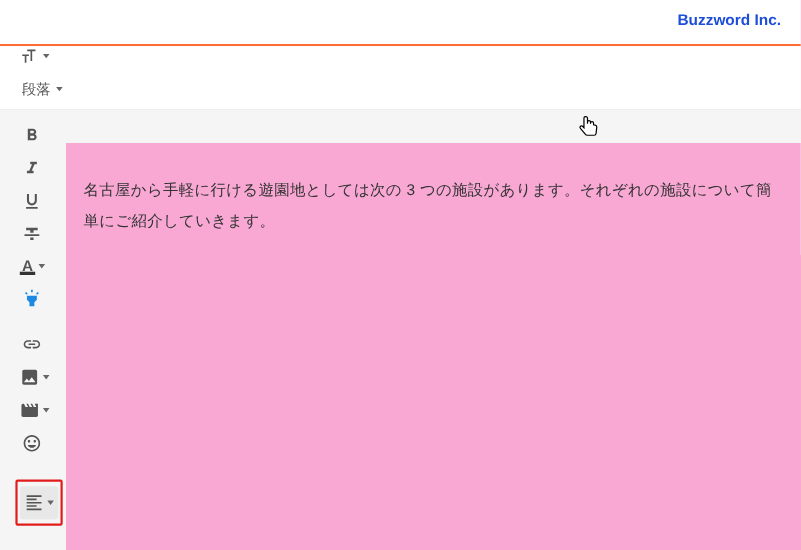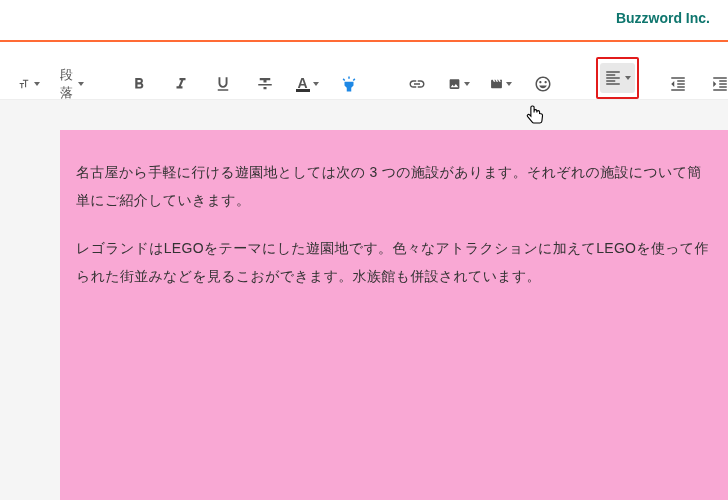--- a/index.html
+++ b/index.html
@@ -1,20 +1,20 @@
 <!DOCTYPE html>
 <html><head>
 <meta charset="utf-8">
 <style>
 * { margin: 0; padding: 0; box-sizing: border-box; }
 body { font-family: -apple-system, BlinkMacSystemFont, "Segoe UI", "Hiragino Sans", "Meiryo", sans-serif; background: #fff; width: 728px; height: 500px; overflow: hidden; position: relative; }
 .header { height: 36px; display: flex; justify-content: flex-end; align-items: center; padding: 0 18px; }
-.brand { color: #0f766e; font-size: 14px; font-weight: 600; }
+.brand { color: #1d4ed8; font-size: 14px; font-weight: 600; }
 .divider { height: 2px; background: #ff6b35; margin-top: 4px; }
-.toolbar { height: 58px; background: #fff; display: flex; align-items: flex-end; padding: 0 14px; gap: 12px; border-bottom: 1px solid #eee; }
+.toolbar { height: 58px; background: #fff; display: flex; align-items: flex-start; padding: 0 14px; gap: 12px; border-bottom: 1px solid #eee; flex-direction: column; }
 .tb-btn { display: inline-flex; align-items: center; justify-content: center; min-width: 30px; height: 30px; padding: 0 4px; color: #555; cursor: pointer; border-radius: 3px; position: relative; }
 .tb-btn svg { width: 18px; height: 18px; fill: currentColor; }
 .tb-btn .caret { width: 0; height: 0; border-left: 3px solid transparent; border-right: 3px solid transparent; border-top: 4px solid #666; margin-left: 3px; }
 .tb-sep { width: 1px; height: 20px; background: #ddd; margin: 0 7px; }
 .para-label { font-size: 13px; color: #555; padding: 0 2px; }
 .highlight-box { border: 2px solid #e21b1b; padding: 4px 2px; border-radius: 2px; }
 .active-btn { background: #e8e8e8; }
 .cursor-hand { position: absolute; top: 104px; left: 524px; pointer-events: none; }
 .editor-area { background: #f5f5f5; padding: 30px 0 0 60px; height: calc(500px - 100px); }
 .page { background: #f9a8d4; padding: 28px 16px 28px 16px; min-height: 100%; }
@@ -158,15 +158,14 @@
 
 </div>
 
 <svg class="cursor-hand" width="22" height="26" viewBox="0 0 24 28">
   <path fill="#fff" stroke="#000" stroke-width="1.2" d="M9 2c-.8 0-1.5.7-1.5 1.5V13l-1.4-1.4c-.6-.6-1.5-.6-2.1 0-.6.6-.6 1.5 0 2.1l5 6c.4.5 1 .8 1.6.8h6.9c1 0 1.9-.8 2-1.8l.7-6.2c.1-1-.5-1.9-1.5-2.1l-1.7-.3V8.5c0-.8-.7-1.5-1.5-1.5s-1.5.7-1.5 1.5V9l0-1.5c0-.8-.7-1.5-1.5-1.5S11 6.7 11 7.5V9l0-5.5C11 2.7 10.3 2 9.5 2H9z"></path>
 </svg>
 
 <div class="editor-area">
   <div class="page">
     <p>名古屋から手軽に行ける遊園地としては次の 3 つの施設があります。それぞれの施設について簡単にご紹介していきます。</p>
-    <p>レゴランドはLEGOをテーマにした遊園地です。色々なアトラクションに加えてLEGOを使って作られた街並みなどを見るこおができます。水族館も併設されています。</p>
   </div>
 </div>
 
 </body></html>

